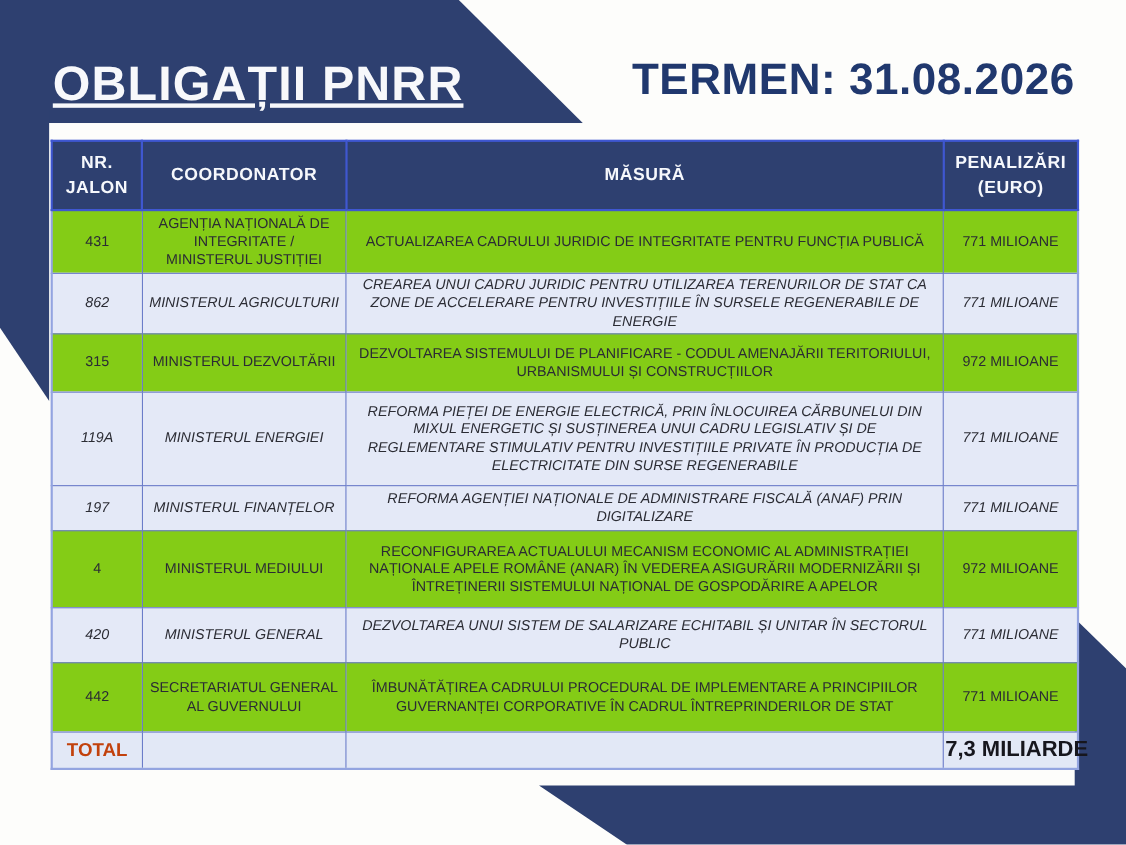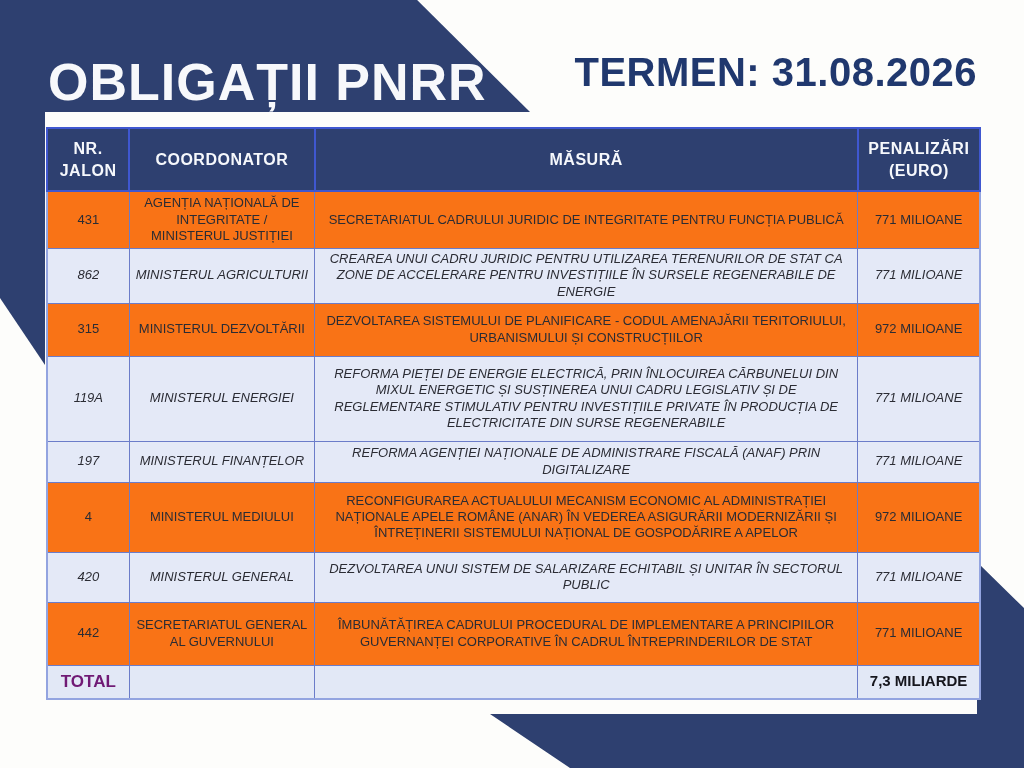--- a/index.html
+++ b/index.html
@@ -22,22 +22,23 @@
     left:0; top:100px; width:45px; height:265px;
     clip-path:polygon(0 0, 100% 0, 100% 100%, 0 74.7%);
   }
   .shape-bottom-right {
     left:490px; top:562px; width:534px; height:206px;
     clip-path:polygon(487px 0, 534px 46px, 534px 206px, 80px 206px, 0 152px, 487px 152px);
   }
 
   .page-title {
     position:absolute; left:48px; top:52px;
-    font-size:52px; font-weight:700; letter-spacing:1px;
+    font-size:44px; font-weight:700; letter-spacing:1px;
     color:#f7f8fb;
+    text-decoration:underline;
   }
   .deadline {
     position:absolute; right:47px; top:50px;
     font-size:40px; font-weight:700; letter-spacing:0.5px;
     color:#20386e; text-align:right;
   }
 
   table.pnrr {
     position:absolute; left:46px; top:103px; width:935px;
     border-collapse:collapse; table-layout:fixed;
@@ -52,25 +53,25 @@
   table.pnrr th {
     background:#2e4070; color:#f6f8fc;
     font-size:16px; font-weight:700; letter-spacing:0.5px;
     border:2px solid #3f57d0;
     line-height:1.35;
   }
   table.pnrr td {
     color:#2b2c34; font-size:13px; line-height:1.25;
   }
   td.cell-penalizari { padding:2px 3px; }
-  tr.row-white td { background:#f97316; }
+  tr.row-white td { background:#84cc16; }
   tr.row-lav td   { background:#e4e9f7;font-style:italic; }
   tr.row-total td { background:#e2e8f6; }
-  tr.row-total td.total-label { font-size:17px; font-weight:700; color:#701a75; }
-  tr.row-total td.total-value { font-size:15px; font-weight:700; color:#16161d; white-space:nowrap; padding:2px 1px; }
+  tr.row-total td.total-label { font-size:17px; font-weight:700; color:#c2410c; }
+  tr.row-total td.total-value { font-size:20px; font-weight:700; color:#16161d; white-space:nowrap; padding:2px 1px; }
 </style>
 </head>
 <body>
 
 <div class="canvas">
 
   <div class="shape shape-top-banner"></div>
   <div class="shape shape-left-strip"></div>
   <div class="shape shape-bottom-right"></div>
 
@@ -87,21 +88,21 @@
     <tbody>
         <tr style="height:63px">
       <th>NR. JALON</th>
       <th>COORDONATOR</th>
       <th>MĂSURĂ</th>
       <th>PENALIZĂRI (EURO)</th>
     </tr>
     <tr class="row-white" style="height:57px">
       <td>431</td>
       <td>AGENȚIA NAȚIONALĂ DE INTEGRITATE / MINISTERUL JUSTIȚIEI</td>
-      <td>SECRETARIATUL CADRULUI JURIDIC DE INTEGRITATE PENTRU FUNCȚIA PUBLICĂ</td>
+      <td>ACTUALIZAREA CADRULUI JURIDIC DE INTEGRITATE PENTRU FUNCȚIA PUBLICĂ</td>
       <td class="cell-penalizari">771 MILIOANE</td>
     </tr>
     <tr class="row-lav" style="height:55px">
       <td>862</td>
       <td>MINISTERUL AGRICULTURII</td>
       <td>CREAREA UNUI CADRU JURIDIC PENTRU UTILIZAREA TERENURILOR DE STAT CA ZONE DE ACCELERARE PENTRU INVESTIȚIILE ÎN SURSELE REGENERABILE DE ENERGIE</td>
       <td class="cell-penalizari">771 MILIOANE</td>
     </tr>
     <tr class="row-white" style="height:53px">
       <td>315</td>

